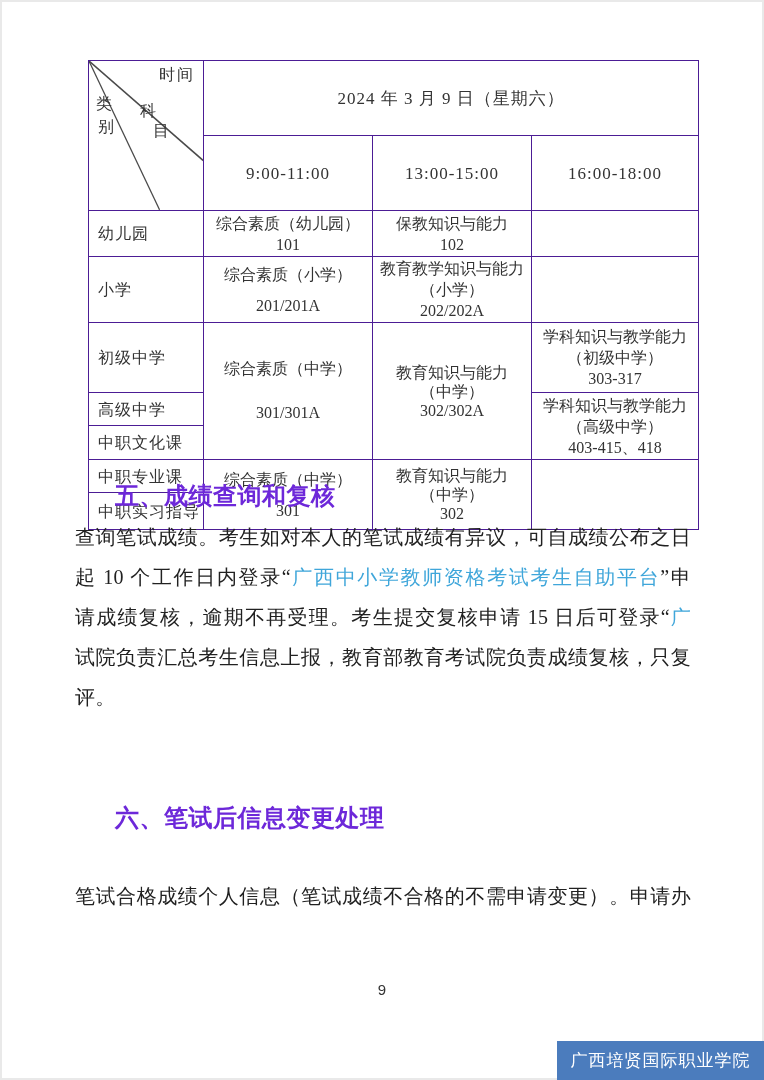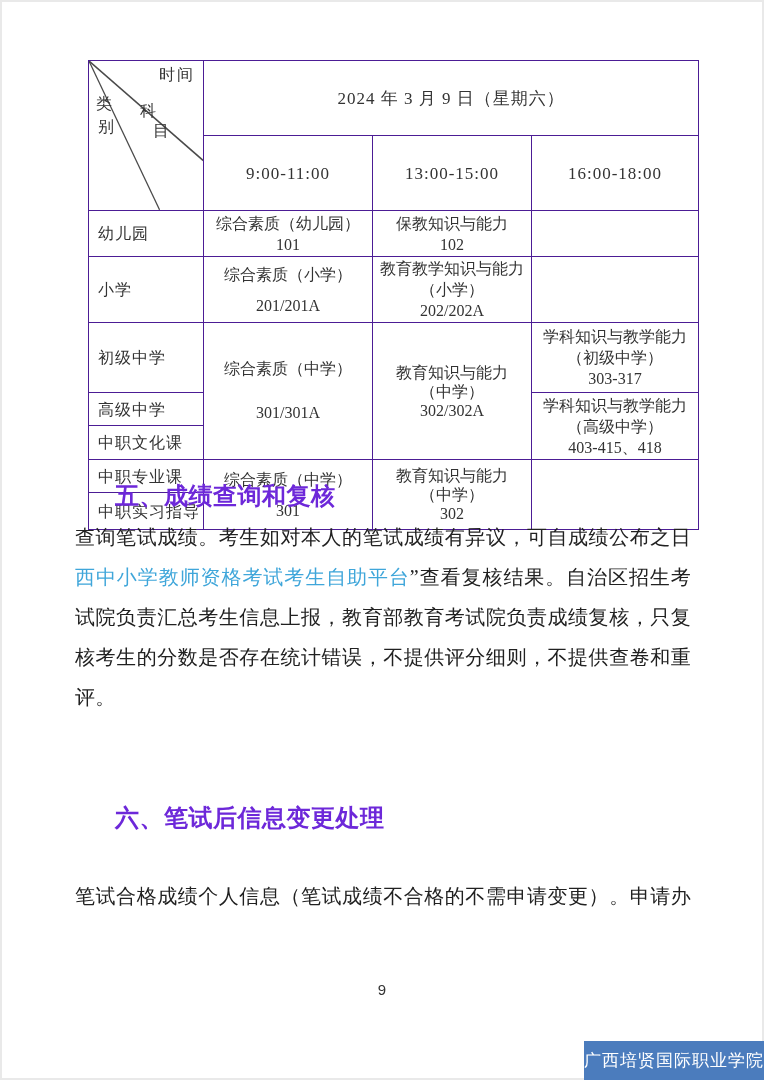--- a/index.html
+++ b/index.html
@@ -45,21 +45,21 @@
   }
   .line.short{text-align-last:left;}
   .line.indent{padding-left:40px;}
   .link{color:#3fa6da;}
   
   .page-num{
     position:absolute;left:0;top:981px;width:764px;text-align:center;
     font-size:15px;color:#333;font-family:"Liberation Sans","DejaVu Sans",sans-serif;
   }
   .watermark{
-    position:absolute;right:0;bottom:0;width:180px;height:39px;
+    position:absolute;right:0;bottom:0;width:207px;height:39px;
     background:#4b7cbd;color:#ffffff;
     font-family:"Liberation Sans","DejaVu Sans",sans-serif;
     font-size:17px;letter-spacing:1px;
     display:flex;align-items:center;justify-content:center;text-align:center;
   }
 </style>
 </head>
 <body>
 
 <table class="exam-table">
@@ -137,23 +137,23 @@
   </tr>
   <tr style="height:37px">
     <td class="cat">中职实习指导</td>
   </tr>
 </tbody>
   </table>
 
 <div class="sec-title" style="top:480px">五、成绩查询和复核</div>
 <div class="para" style="top:517px">
   <div class="line"><span>查询笔试成绩。考生如对本人的笔试成绩有异议，可自成绩公布之日</span></div>
-  <div class="line"><span class="link">西中小学教师资格考试考生自助平台</span><span>”查看复核结果。自治区招生考</span></div>
+  <div class="line"><span>起 10 个工作日内登录“</span><span class="link">广西中小学教师资格考试考生自助平台</span><span>”申</span></div>
+  <div class="line"><span>请成绩复核，逾期不再受理。考生提交复核申请 15 日后可登录“</span><span class="link">广</span></div>
   <div class="line"><span>试院负责汇总考生信息上报，教育部教育考试院负责成绩复核，只复</span></div>
-  <div class="line"><span>核考生的分数是否存在统计错误，不提供评分细则，不提供查卷和重</span></div>
   <div class="line short"><span>评。</span></div>
 </div>
 
 <div class="sec-title" style="top:802px">六、笔试后信息变更处理</div>
 <div class="para" style="top:876px">
   <div class="line"><span>笔试合格成绩个人信息（笔试成绩不合格的不需申请变更）。申请办</span></div>
 </div>
 
 <div class="page-num">9</div>
 <div class="watermark">广西培贤国际职业学院</div>

